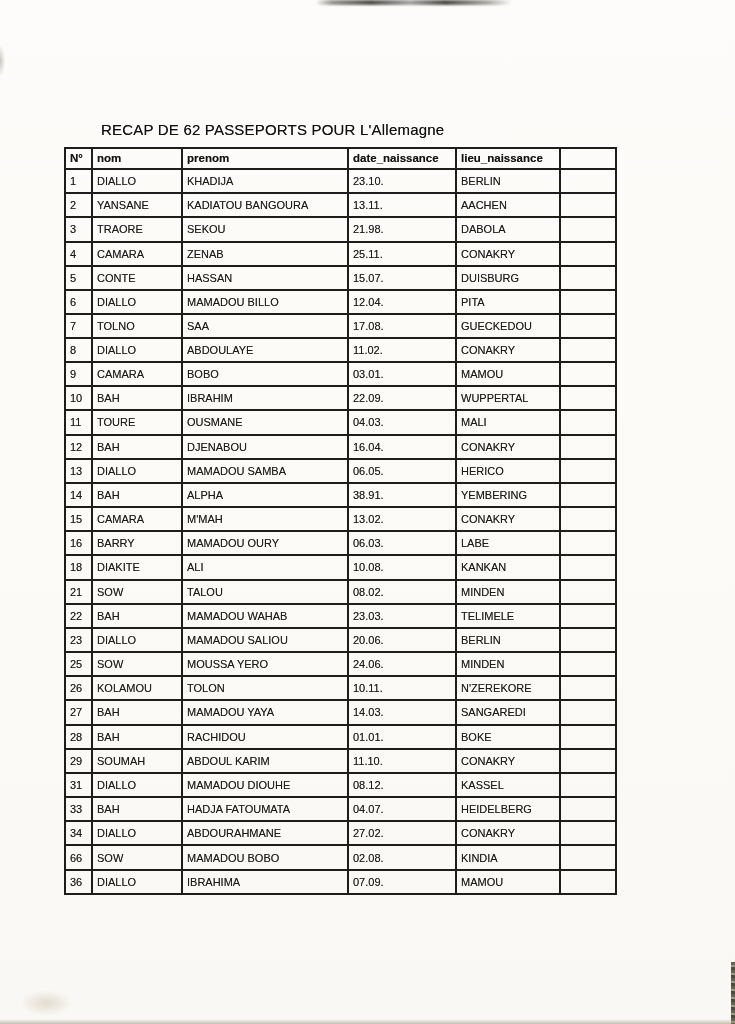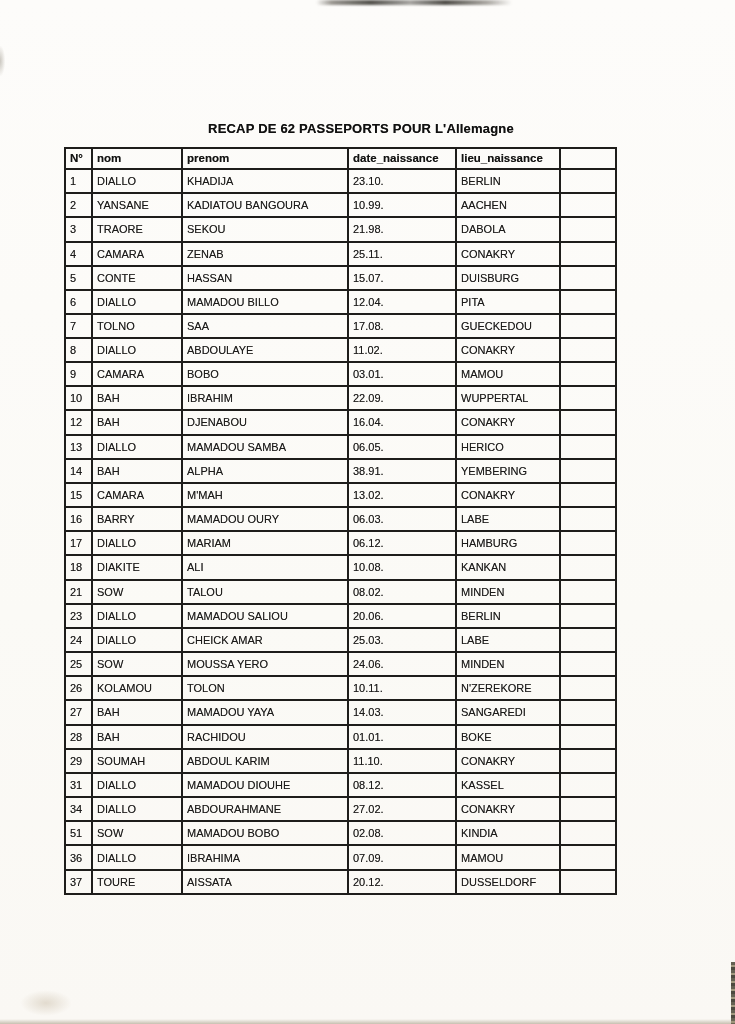--- a/index.html
+++ b/index.html
@@ -32,21 +32,21 @@
     position:absolute; left:20px; top:990px; width:52px; height:26px;
     background:radial-gradient(ellipse at center, rgba(190,175,150,.4), rgba(190,175,150,0) 70%);
   }
   .mark-left-edge {
     position:absolute; left:0; top:46px; width:5px; height:30px;
     background:radial-gradient(ellipse at left center, rgba(125,118,102,.4), rgba(125,118,102,0) 75%);
   }
 
   .doc-title {
     position:absolute; top:121px; right:114px; width:520px;
-    text-align:center; font-size:13px; font-weight:bold; letter-spacing:.2px;
+    text-align:left; font-size:15px; font-weight:normal; letter-spacing:.2px;
     color:#101010; text-shadow:0 0 .5px rgba(0,0,0,.6);
     white-space:nowrap;
   }
 
   table.recap {
     position:absolute; left:64px; top:147px;
     width:551px; height:748px;
     border-collapse:collapse; table-layout:fixed;
     background:transparent;
   }
@@ -107,21 +107,21 @@
           <td>DIALLO</td>
           <td>KHADIJA</td>
           <td>23.10.</td>
           <td>BERLIN</td>
           <td></td>
         </tr>
         <tr>
           <td>2</td>
           <td>YANSANE</td>
           <td>KADIATOU BANGOURA</td>
-          <td>10.99.</td>
+          <td>13.11.</td>
           <td>AACHEN</td>
           <td></td>
         </tr>
         <tr>
           <td>3</td>
           <td>TRAORE</td>
           <td>SEKOU</td>
           <td>21.98.</td>
           <td>DABOLA</td>
           <td></td>
@@ -176,20 +176,28 @@
         </tr>
         <tr>
           <td>10</td>
           <td>BAH</td>
           <td>IBRAHIM</td>
           <td>22.09.</td>
           <td>WUPPERTAL</td>
           <td></td>
         </tr>
         <tr>
+          <td>11</td>
+          <td>TOURE</td>
+          <td>OUSMANE</td>
+          <td>04.03.</td>
+          <td>MALI</td>
+          <td></td>
+        </tr>
+        <tr>
           <td>12</td>
           <td>BAH</td>
           <td>DJENABOU</td>
           <td>16.04.</td>
           <td>CONAKRY</td>
           <td></td>
         </tr>
         <tr>
           <td>13</td>
           <td>DIALLO</td>
@@ -216,57 +224,49 @@
         </tr>
         <tr>
           <td>16</td>
           <td>BARRY</td>
           <td>MAMADOU OURY</td>
           <td>06.03.</td>
           <td>LABE</td>
           <td></td>
         </tr>
         <tr>
-          <td>17</td>
-          <td>DIALLO</td>
-          <td>MARIAM</td>
-          <td>06.12.</td>
-          <td>HAMBURG</td>
-          <td></td>
-        </tr>
-        <tr>
           <td>18</td>
           <td>DIAKITE</td>
           <td>ALI</td>
           <td>10.08.</td>
           <td>KANKAN</td>
           <td></td>
         </tr>
         <tr>
           <td>21</td>
           <td>SOW</td>
           <td>TALOU</td>
           <td>08.02.</td>
           <td>MINDEN</td>
           <td></td>
         </tr>
         <tr>
+          <td>22</td>
+          <td>BAH</td>
+          <td>MAMADOU WAHAB</td>
+          <td>23.03.</td>
+          <td>TELIMELE</td>
+          <td></td>
+        </tr>
+        <tr>
           <td>23</td>
           <td>DIALLO</td>
           <td>MAMADOU SALIOU</td>
           <td>20.06.</td>
           <td>BERLIN</td>
-          <td></td>
-        </tr>
-        <tr>
-          <td>24</td>
-          <td>DIALLO</td>
-          <td>CHEICK AMAR</td>
-          <td>25.03.</td>
-          <td>LABE</td>
           <td></td>
         </tr>
         <tr>
           <td>25</td>
           <td>SOW</td>
           <td>MOUSSA YERO</td>
           <td>24.06.</td>
           <td>MINDEN</td>
           <td></td>
         </tr>
@@ -304,51 +304,51 @@
         </tr>
         <tr>
           <td>31</td>
           <td>DIALLO</td>
           <td>MAMADOU DIOUHE</td>
           <td>08.12.</td>
           <td>KASSEL</td>
           <td></td>
         </tr>
         <tr>
+          <td>33</td>
+          <td>BAH</td>
+          <td>HADJA FATOUMATA</td>
+          <td>04.07.</td>
+          <td>HEIDELBERG</td>
+          <td></td>
+        </tr>
+        <tr>
           <td>34</td>
           <td>DIALLO</td>
           <td>ABDOURAHMANE</td>
           <td>27.02.</td>
           <td>CONAKRY</td>
           <td></td>
         </tr>
         <tr>
-          <td>51</td>
+          <td>66</td>
           <td>SOW</td>
           <td>MAMADOU BOBO</td>
           <td>02.08.</td>
           <td>KINDIA</td>
           <td></td>
         </tr>
         <tr>
           <td>36</td>
           <td>DIALLO</td>
           <td>IBRAHIMA</td>
           <td>07.09.</td>
           <td>MAMOU</td>
           <td></td>
         </tr>
-        <tr>
-          <td>37</td>
-          <td>TOURE</td>
-          <td>AISSATA</td>
-          <td>20.12.</td>
-          <td>DUSSELDORF</td>
-          <td></td>
-        </tr>
       </tbody>
   </table>
 
   <div class="smudge-bottom-left"></div>
   <div class="mark-bottom-right"></div>
   <div class="edge-bottom"></div>
 
 </div>
 
 </body></html>

